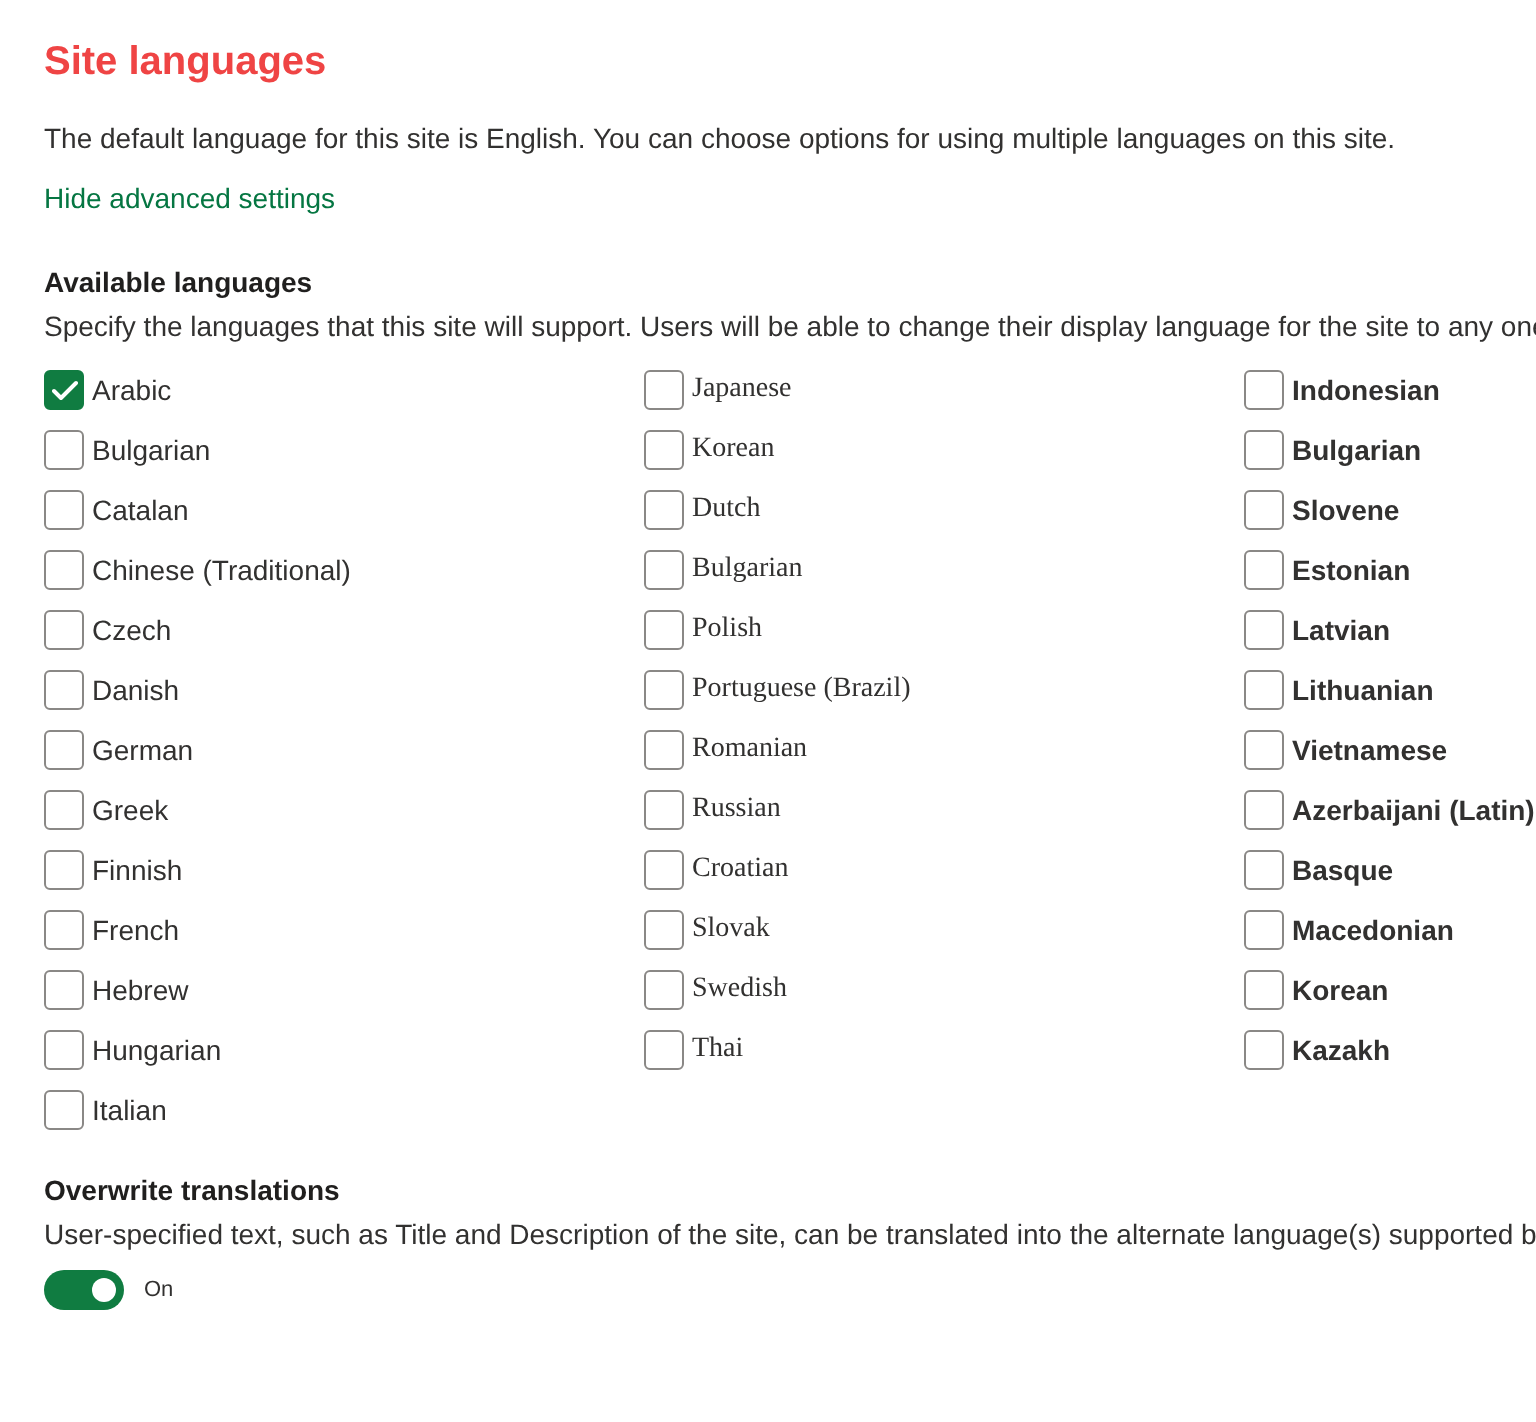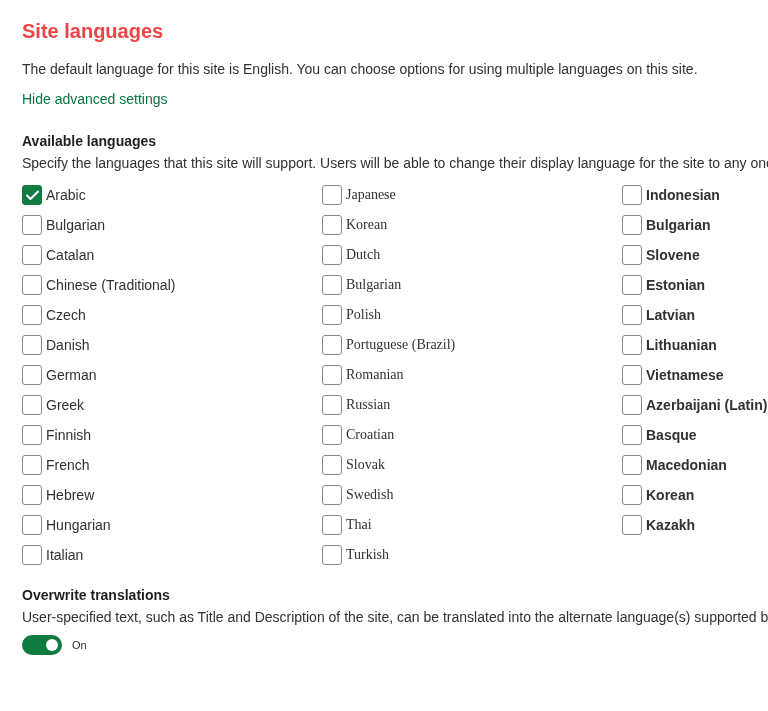--- a/index.html
+++ b/index.html
@@ -239,24 +239,20 @@
         <span class="cb-label">Slovak</span>
       </div>
       <div class="cb-row">
         <div class="cb"></div>
         <span class="cb-label">Swedish</span>
       </div>
       <div class="cb-row">
         <div class="cb"></div>
         <span class="cb-label">Thai</span>
       </div>
-      <div class="cb-row">
-        <div class="cb"></div>
-        <span class="cb-label">Turkish</span>
-      </div>
     </div>
     <div class="lang-col">
       <div class="cb-row">
         <div class="cb"></div>
         <span class="cb-label">Indonesian</span>
       </div>
       <div class="cb-row">
         <div class="cb"></div>
         <span class="cb-label">Bulgarian</span>
       </div>

